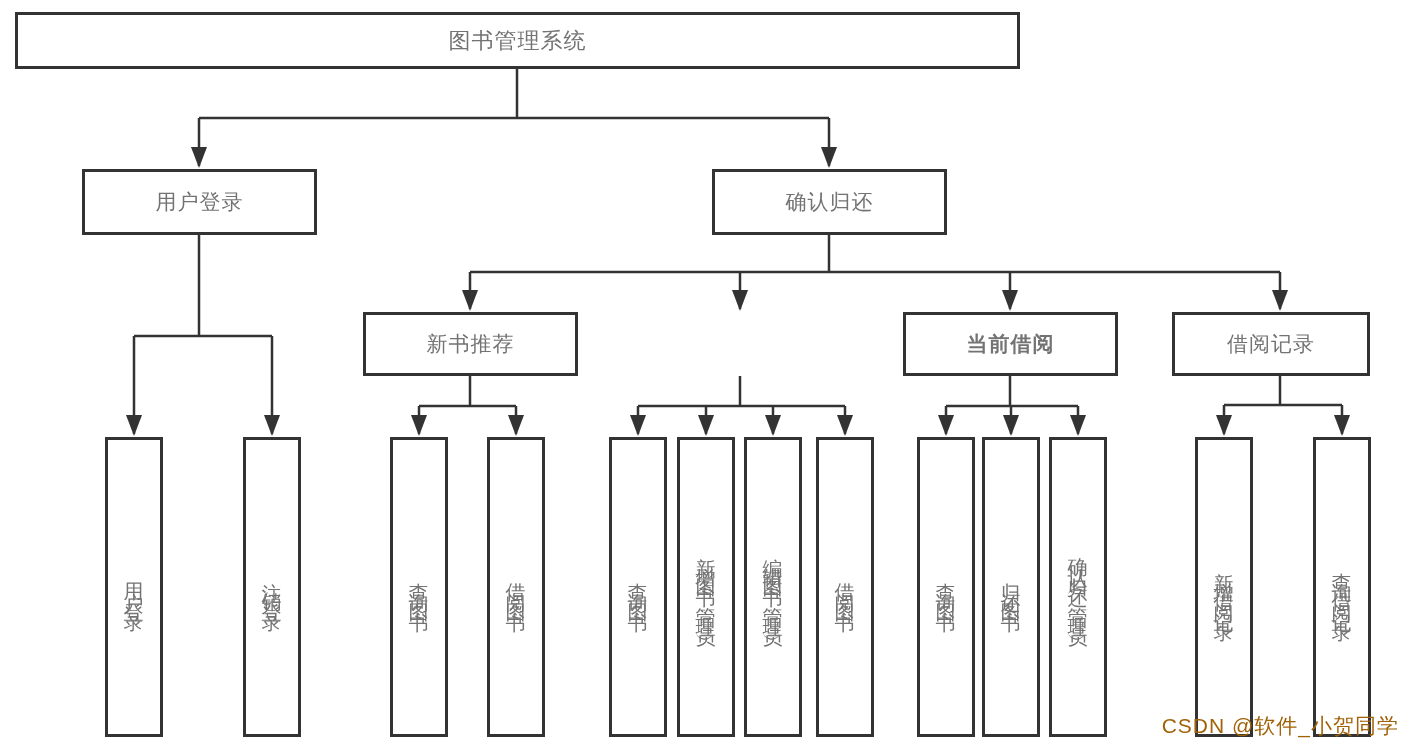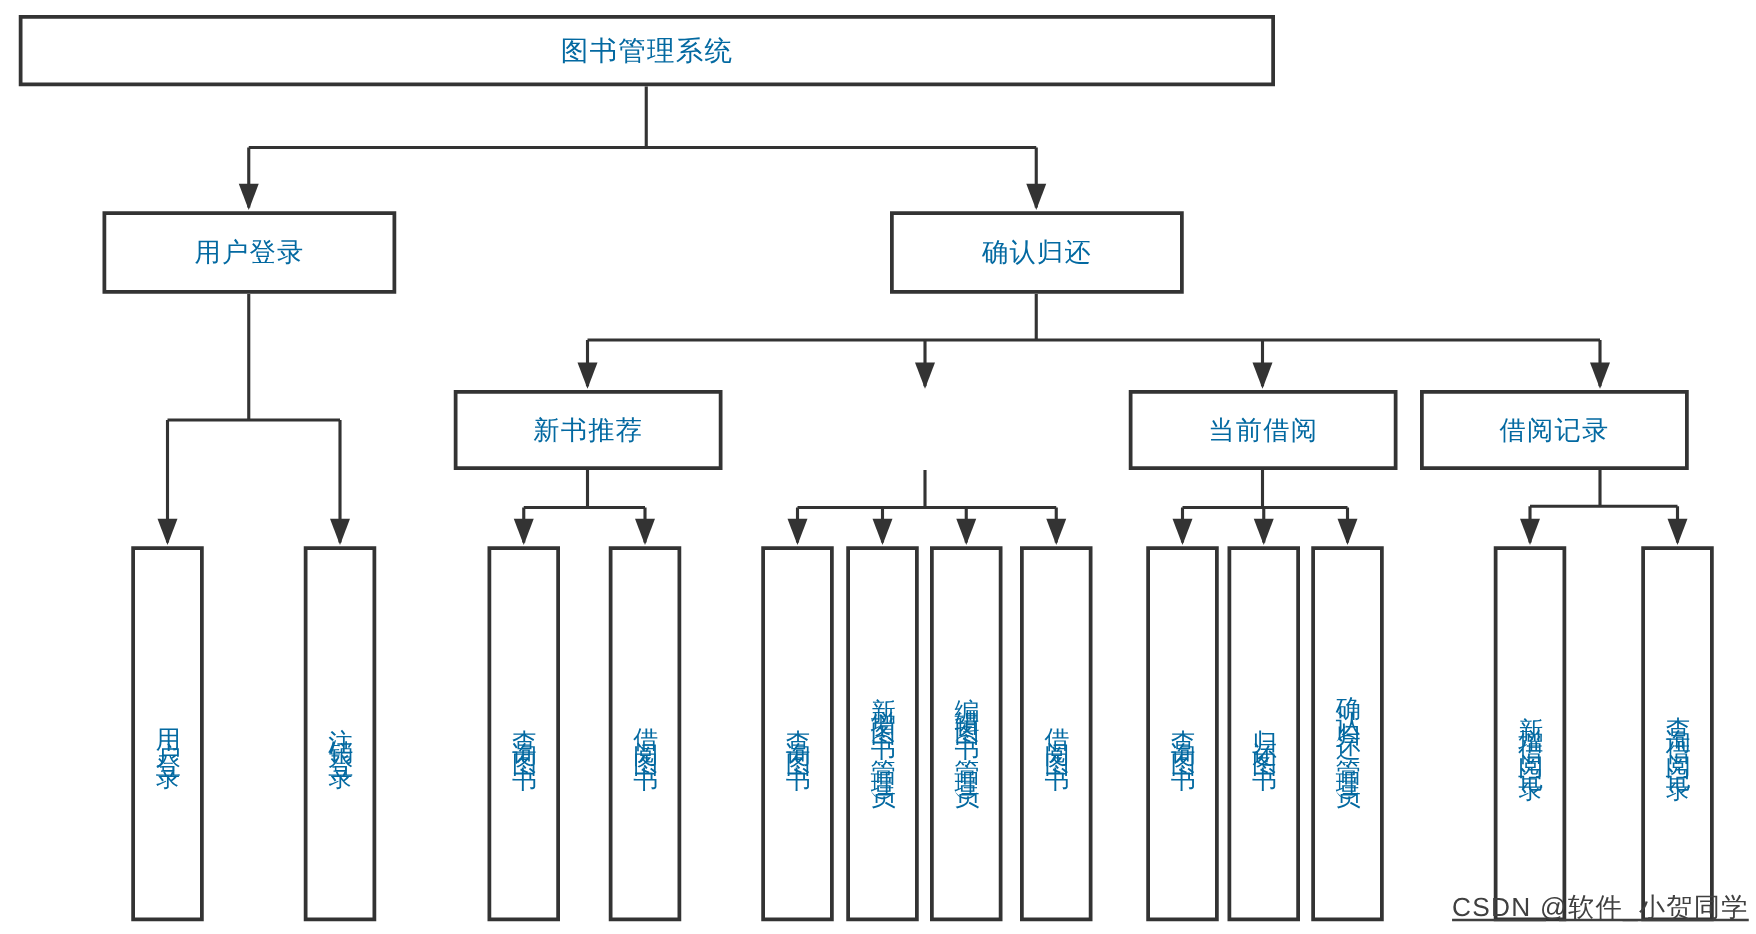--- a/index.html
+++ b/index.html
@@ -21,21 +21,21 @@
     top: 0;
     width: 1405px;
     height: 747px;
     pointer-events: none;
   }
   .node {
     position: absolute;
     box-sizing: border-box;
     border: 3px solid #333333;
     background: #ffffff;
-    color: #0369a1;
+    color: #737373;
     display: flex;
     align-items: center;
     justify-content: center;
     text-align: center;
   }
   .node.root {
     font-size: 22px;
     letter-spacing: 1px;
   }
   .node.h {
@@ -47,24 +47,23 @@
     text-orientation: mixed;
     font-size: 20px;
     letter-spacing: 10px;
     line-height: 1;
   }
   .watermark {
     position: absolute;
     top: 712px;
     right: 6px;
     font-size: 21px;
-    color: #404040;
+    color: #a16207;
     letter-spacing: 1px;
     white-space: nowrap;
-    text-decoration: underline;
   }
 </style>
 </head>
 <body>
 
 <div class="canvas">
 
   <svg class="connectors" viewBox="0 0 1405 747" xmlns="http://www.w3.org/2000/svg">
     <g stroke="#333333" stroke-width="2.5" fill="none">
 
@@ -137,22 +136,22 @@
       <polygon points="1334,415 1350,415 1342,436"></polygon>
     </g>
   </svg>
 
   <div class="node root" style="left:15px; top:12px; width:1005px; height:57px;">图书管理系统</div>
 
   <div class="node h" style="left:82px; top:169px; width:235px; height:66px;">用户登录</div>
   <div class="node h" style="left:712px; top:169px; width:235px; height:66px;">确认归还</div>
 
   <div class="node h" style="left:363px; top:312px; width:215px; height:64px;">新书推荐</div>
-  <div class="node h" style="left:903px; top:312px; width:215px; height:64px;">当前借阅</div>
-  <div class="node h" style="left:1136px; top:312px; width:215px; height:64px;">借阅记录</div>
+  <div class="node h" style="left:903px; top:312px; width:215px; height:64px;font-weight:bold;">当前借阅</div>
+  <div class="node h" style="left:1172px; top:312px; width:198px; height:64px;">借阅记录</div>
 
   <div class="node v" style="left:105px; top:437px; width:58px; height:300px;">用户登录</div>
   <div class="node v" style="left:243px; top:437px; width:58px; height:300px;">注销登录</div>
 
   <div class="node v" style="left:390px; top:437px; width:58px; height:300px;">查询图书</div>
   <div class="node v" style="left:487px; top:437px; width:58px; height:300px;">借阅图书</div>
 
   <div class="node v" style="left:609px; top:437px; width:58px; height:300px;">查询图书</div>
   <div class="node v" style="left:677px; top:437px; width:58px; height:300px;">新增图书（管理员）</div>
   <div class="node v" style="left:744px; top:437px; width:58px; height:300px;">编辑图书（管理员）</div>

